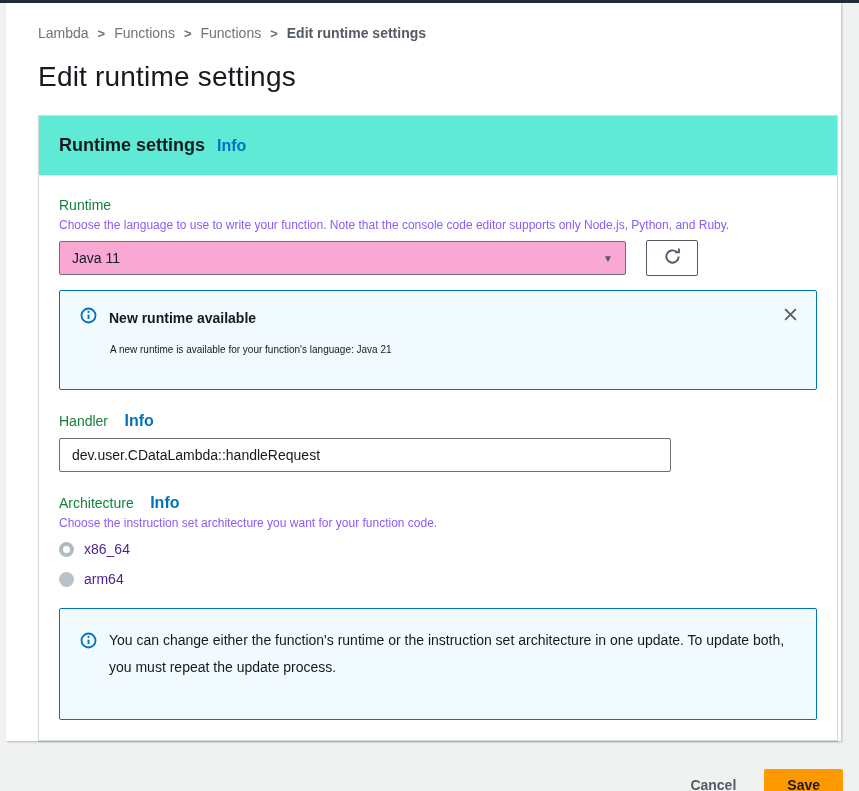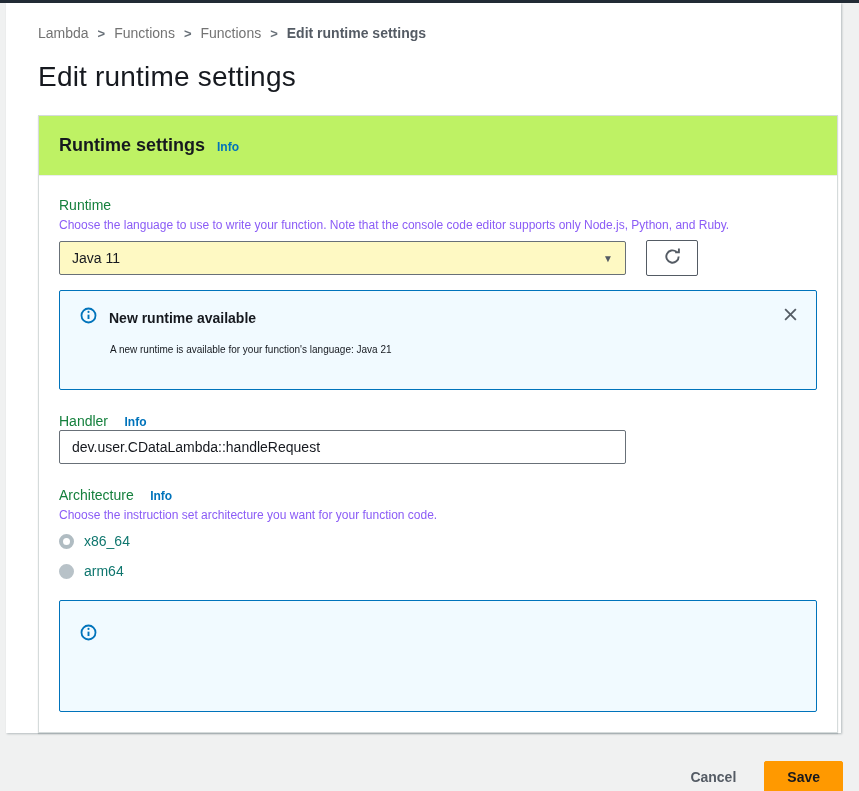--- a/index.html
+++ b/index.html
@@ -28,36 +28,36 @@
   
   .card {
     border:1px solid #d5dbdb;
     background:#fff;
     border-radius:0;
     margin-right:2px;
     box-shadow:0 1px 1px rgba(0,28,36,0.15);
     margin-bottom:4px;
   }
   .card-header {
-    background:#bef264;
+    background:#5eead4;
     border-bottom:1px solid #eaeded;
     padding:19px 20px;
     display:flex; align-items:baseline;
   }
   .card-title { font-size:18px; font-weight:700; color:#16191f; }
-  .info-link { color:#0073bb; font-size:12px; font-weight:700; margin-left:12px; text-decoration:none; cursor:pointer; }
+  .info-link { color:#0073bb; font-size:16px; font-weight:700; margin-left:12px; text-decoration:none; cursor:pointer; }
   .card-body { padding:20px; }
   .field-label { font-size:14px; color:#15803d; display:inline-block; }
   .field-desc { font-size:12px; color:#8b5cf6; margin-top:4px; }
   
   .runtime-row { display:flex; align-items:center; margin-top:8px; }
   .select-box {
     width:567px; height:34px;
     border:1px solid #687078; border-radius:2px;
-    background:#fef9c3;
+    background:#f9a8d4;
     display:flex; align-items:center; justify-content:space-between;
     padding:0 12px; font-size:14px; cursor:pointer;
   }
   .select-caret { color:#545b64; font-size:10px; }
   .refresh-btn {
     margin-left:20px;
     width:52px; height:36px;
     border:1px solid #545b64; border-radius:2px;
     background:#fff; cursor:pointer;
     display:flex; align-items:center; justify-content:center;
@@ -78,31 +78,31 @@
     position:absolute; top:12px; right:14px;
     background:none; border:none; cursor:pointer;
     color:#545b64; font-size:18px; line-height:1; padding:4px;
   }
   .alert2 { margin-top:18px; min-height:112px; }
   .alert2 .alert-inner2 { padding:18px 20px; display:flex; align-items:flex-start; }
   .alert2-text { font-size:14px; line-height:27px; margin-left:12px; max-width:692px; }
   
   .section { margin-top:22px; }
   .text-input {
-    margin-top:0;
-    width:567px; height:34px;
+    margin-top:8px;
+    width:612px; height:34px;
     border:1px solid #687078; border-radius:2px;
     padding:0 12px; font-size:14px; color:#16191f;
     font-family:"Liberation Sans", sans-serif;
     display:block; background:#fff;
   }
   
   .radio-group { margin-top:8px; }
   .radio-row { display:flex; align-items:center; margin-top:8px; height:22px; }
-  .radio-label { font-size:14px; color:#0f766e; margin-left:10px; }
+  .radio-label { font-size:14px; color:#4c1d95; margin-left:10px; }
   .radio-circle { width:15px; height:15px; border-radius:50%; }
   .radio-selected-disabled { border:4px solid #b0bcc2; background:#fff; }
   .radio-unselected-disabled { background:#b8c2c8; border:4px solid #b8c2c8; }
   
   .footer-actions {
     display:flex; justify-content:flex-end; align-items:center;
     padding:24px 16px 0 0;
   }
   .cancel-btn {
     background:none; border:none; cursor:pointer;
@@ -211,20 +211,21 @@
 
       <div class="alert alert2">
         <div class="alert-inner2">
           <span style="margin-top:5px;">
             <svg width="17" height="17" viewBox="0 0 16 16">
               <circle cx="8" cy="8" r="6.6" fill="none" stroke="#0073bb" stroke-width="1.7"></circle>
               <line x1="8" y1="7.2" x2="8" y2="11.3" stroke="#0073bb" stroke-width="1.8"></line>
               <circle cx="8" cy="4.6" r="1" fill="#0073bb"></circle>
             </svg>
           </span>
+          <div class="alert2-text">You can change either the function's runtime or the instruction set architecture in one update. To update both, you must repeat the update process.</div>
         </div>
       </div>
 
     </div>
   </section>
 </div>
 
 <div class="footer-actions">
   <button class="cancel-btn" type="button">Cancel</button>
   <button class="save-btn" type="button">Save</button>

